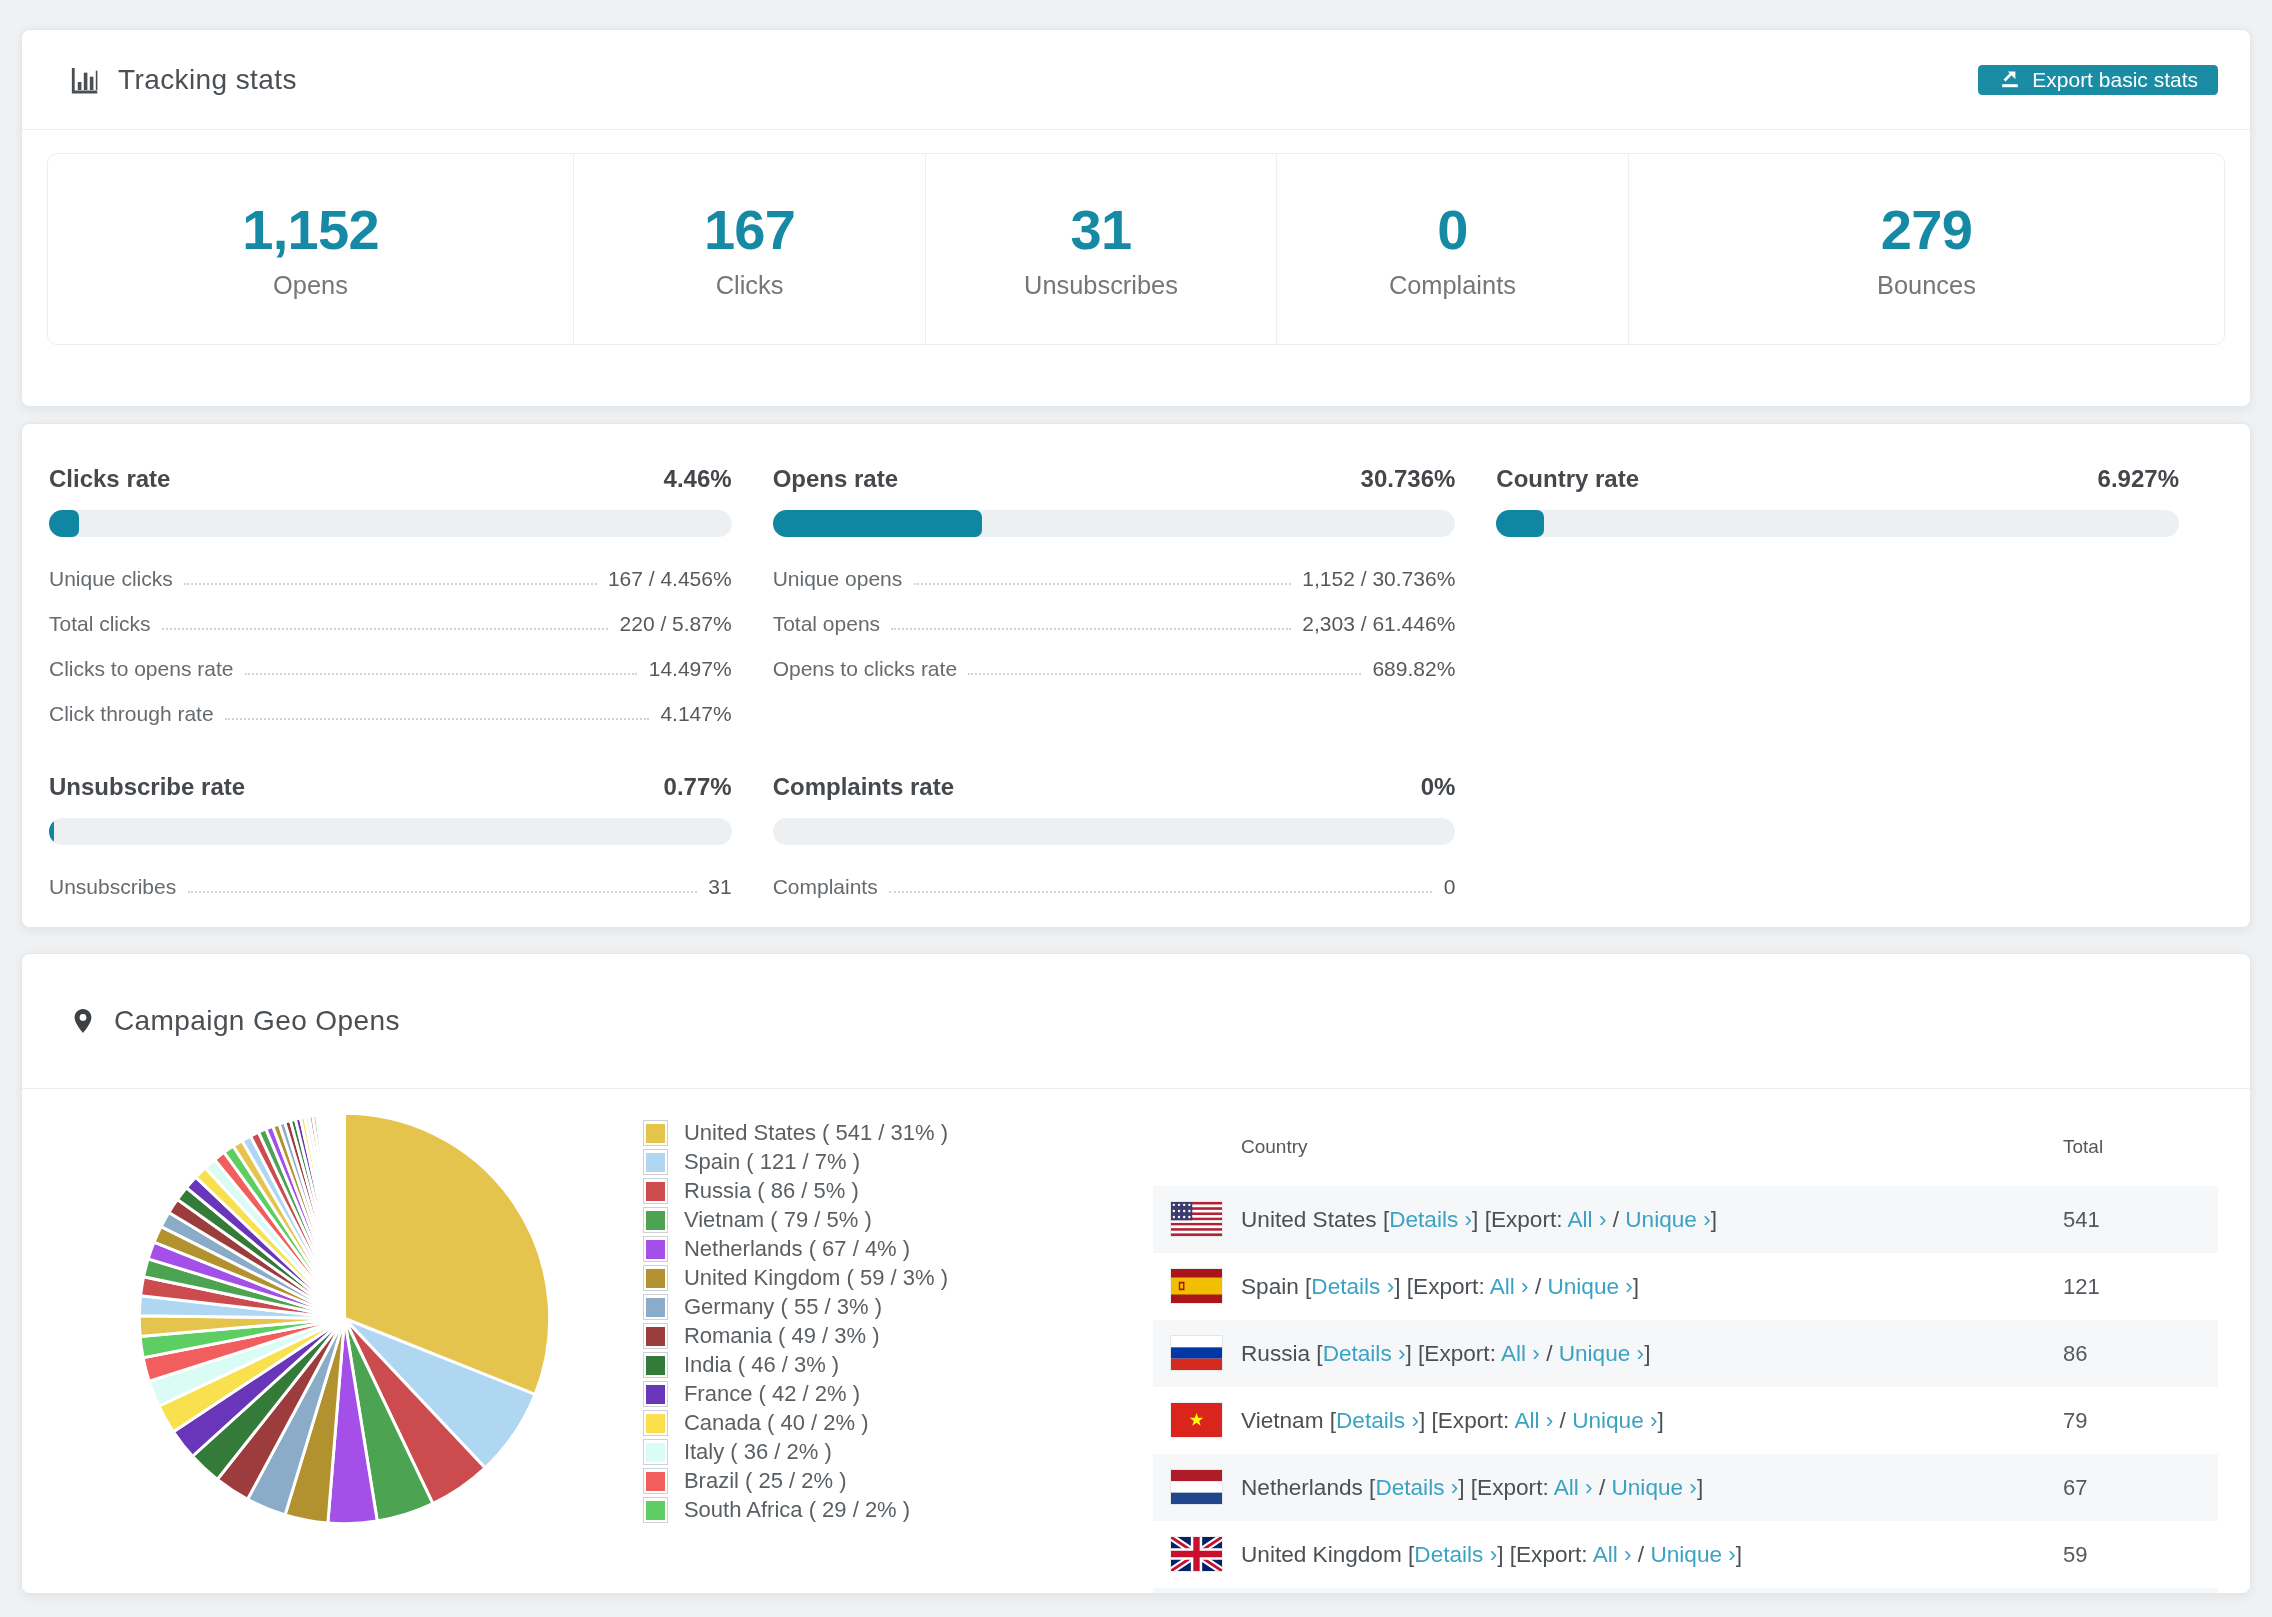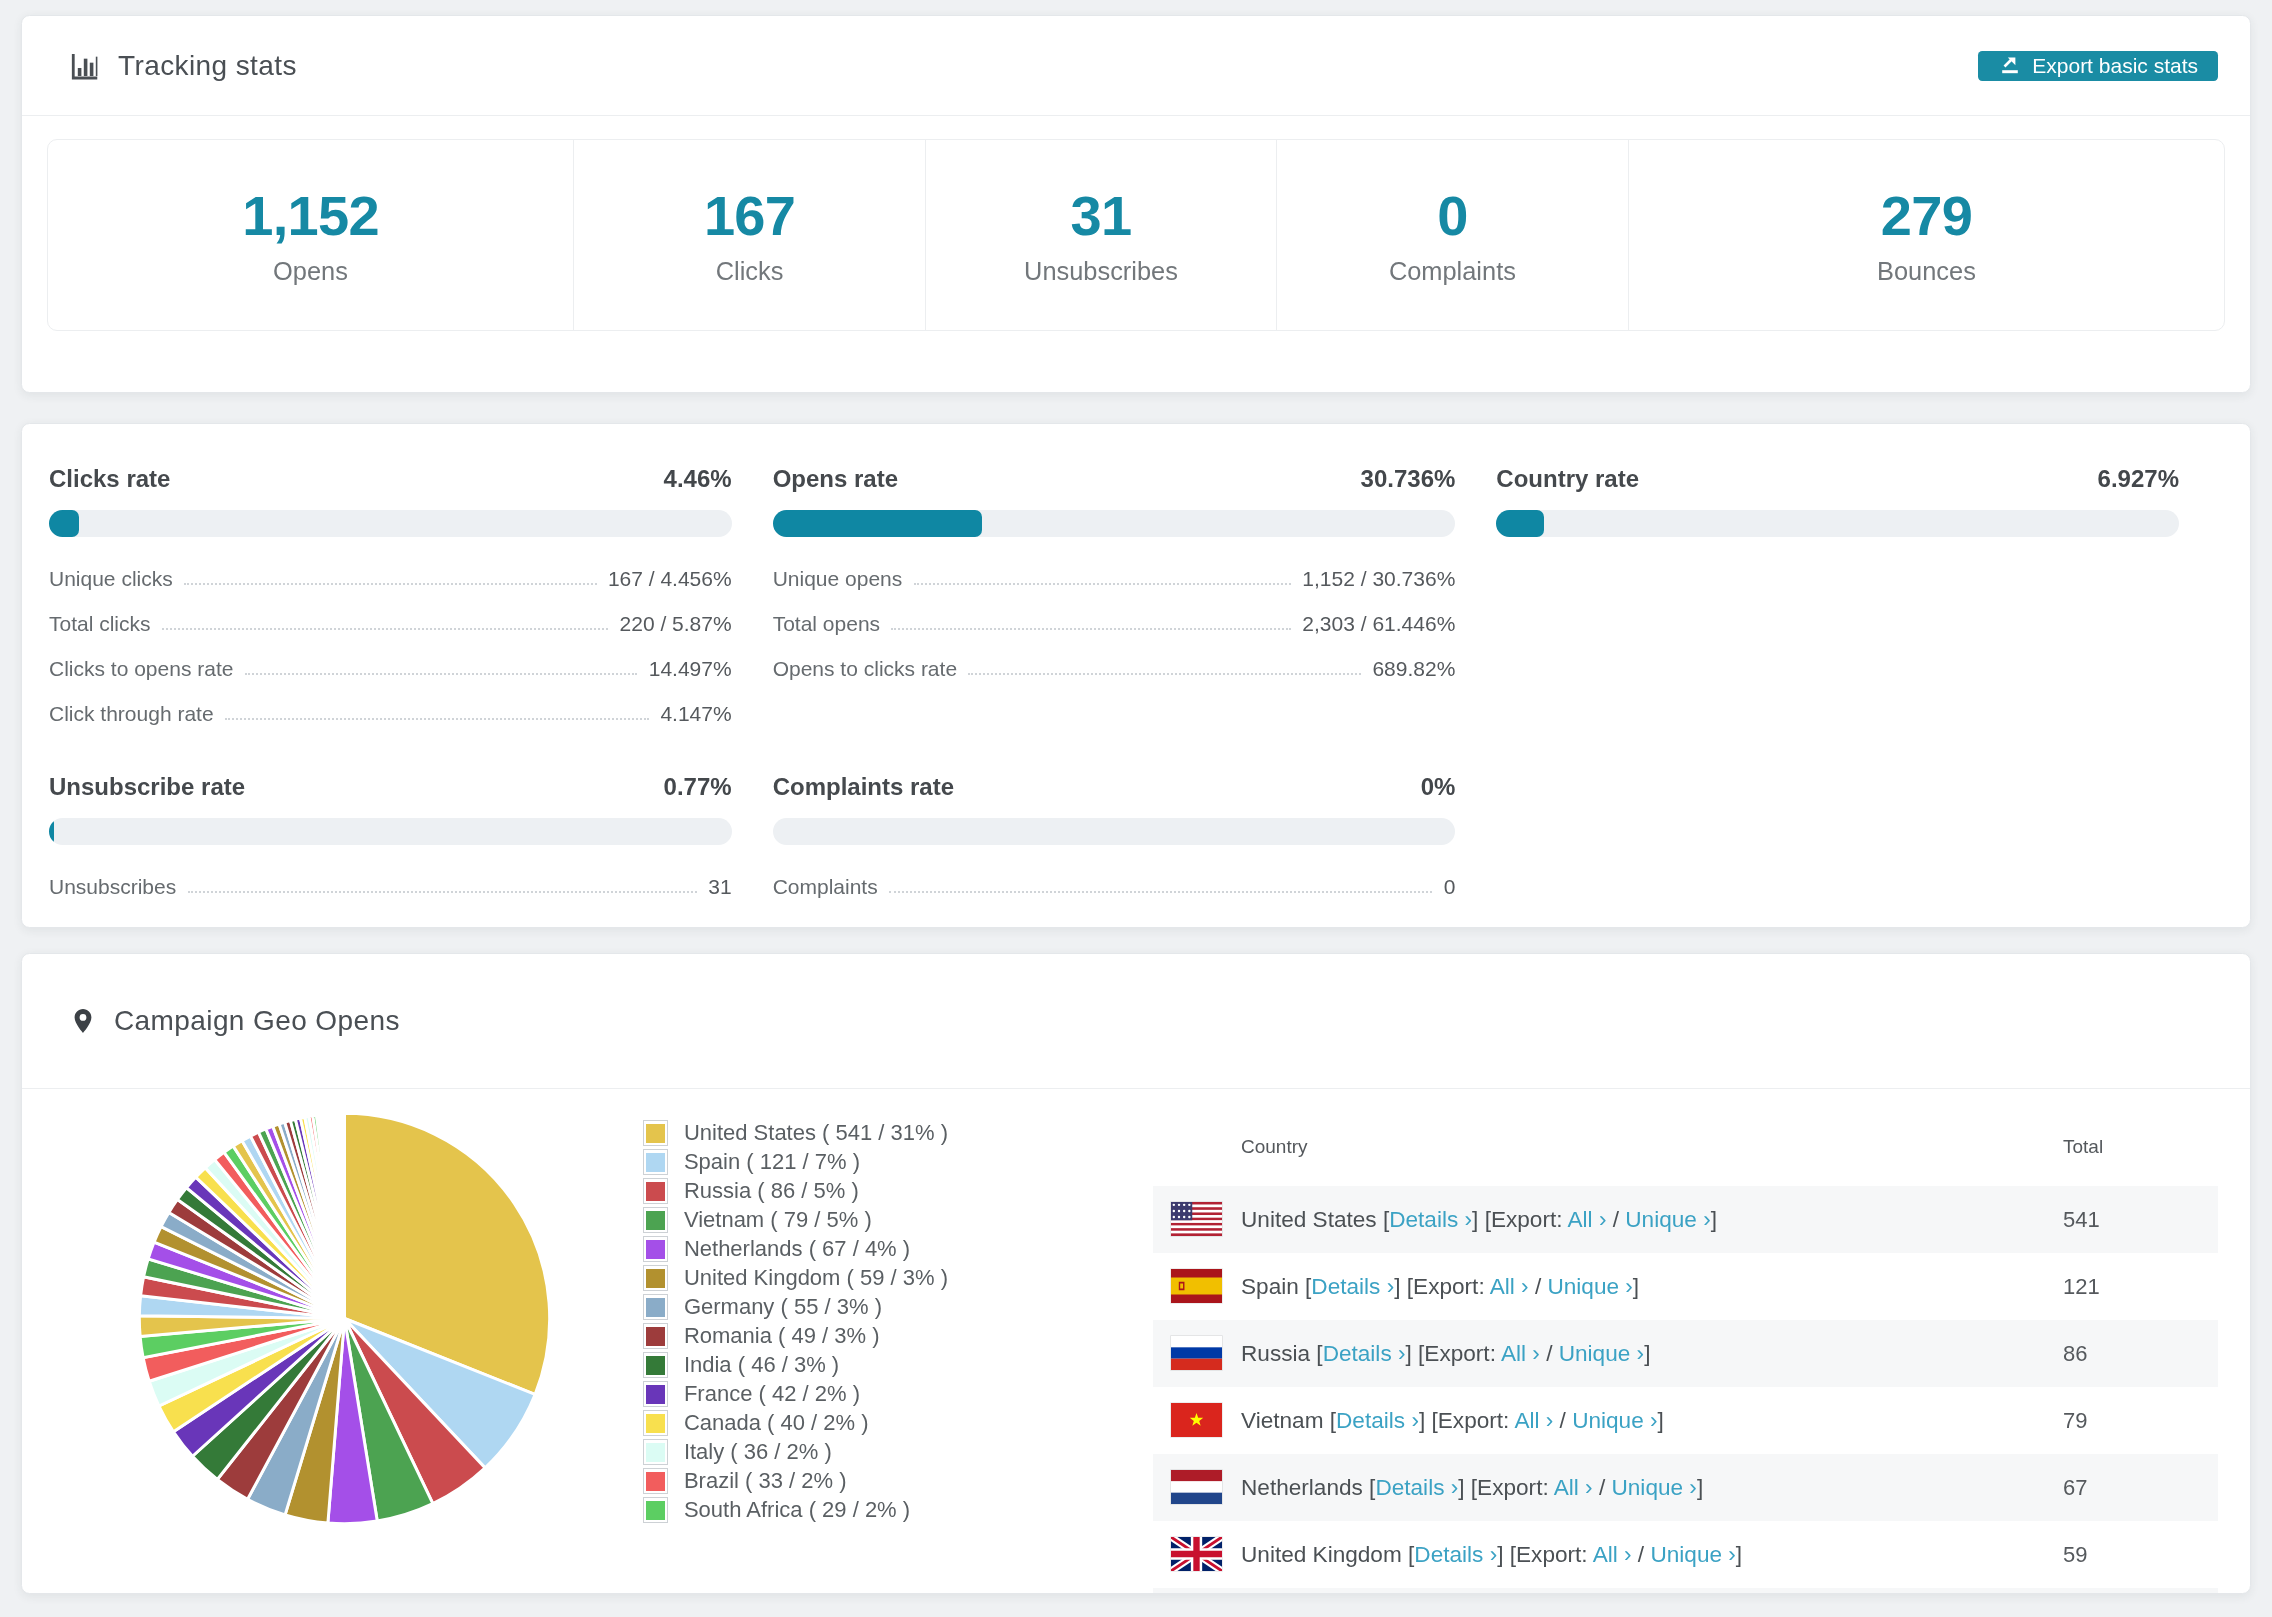--- a/index.html
+++ b/index.html
@@ -8,21 +8,21 @@
     background:#eff1f3;
     font-family:"Liberation Sans","DejaVu Sans",sans-serif;
     overflow:hidden; position:relative;
     color:#4b5054;
   }
   .card {
     position:absolute; left:21px; width:2230px;
     background:#ffffff; border:0.7px solid #e4e7ea; border-radius:8.5px;
     box-shadow:0 2.8px 10px rgba(40,50,60,.07);
   }
-  #card-tracking { top:15px; height:378px; }
+  #card-tracking { top:29px; height:378px; }
   #card-rates    { top:423px; height:505px; }
   #card-geo      { top:953px; height:641px; overflow:hidden; }
 
   .card-header {
     display:flex; align-items:center;
     padding:0 32px 0 47px;
     border-bottom:1.4px solid #eceef0;
   }
   #card-tracking .card-header { height:100px; }
   #card-geo .card-header { height:135px; }
@@ -388,21 +388,21 @@
     <span>Canada ( 40 / 2% )</span>
   </div>
 
   <div class="legend-item">
     <span class="swatch" style="background-color: rgb(219, 252, 244);"></span>
     <span>Italy ( 36 / 2% )</span>
   </div>
 
   <div class="legend-item">
     <span class="swatch" style="background-color: rgb(242, 93, 93);"></span>
-    <span>Brazil ( 33 / 2% )</span>
+    <span>Brazil ( 25 / 2% )</span>
   </div>
 
   <div class="legend-item">
     <span class="swatch" style="background-color: rgb(92, 206, 98);"></span>
     <span>South Africa ( 29 / 2% )</span>
   </div>
 </div>
     <div class="table-box">
       <div class="geo-thead">
         <span class="th-country">Country</span>

